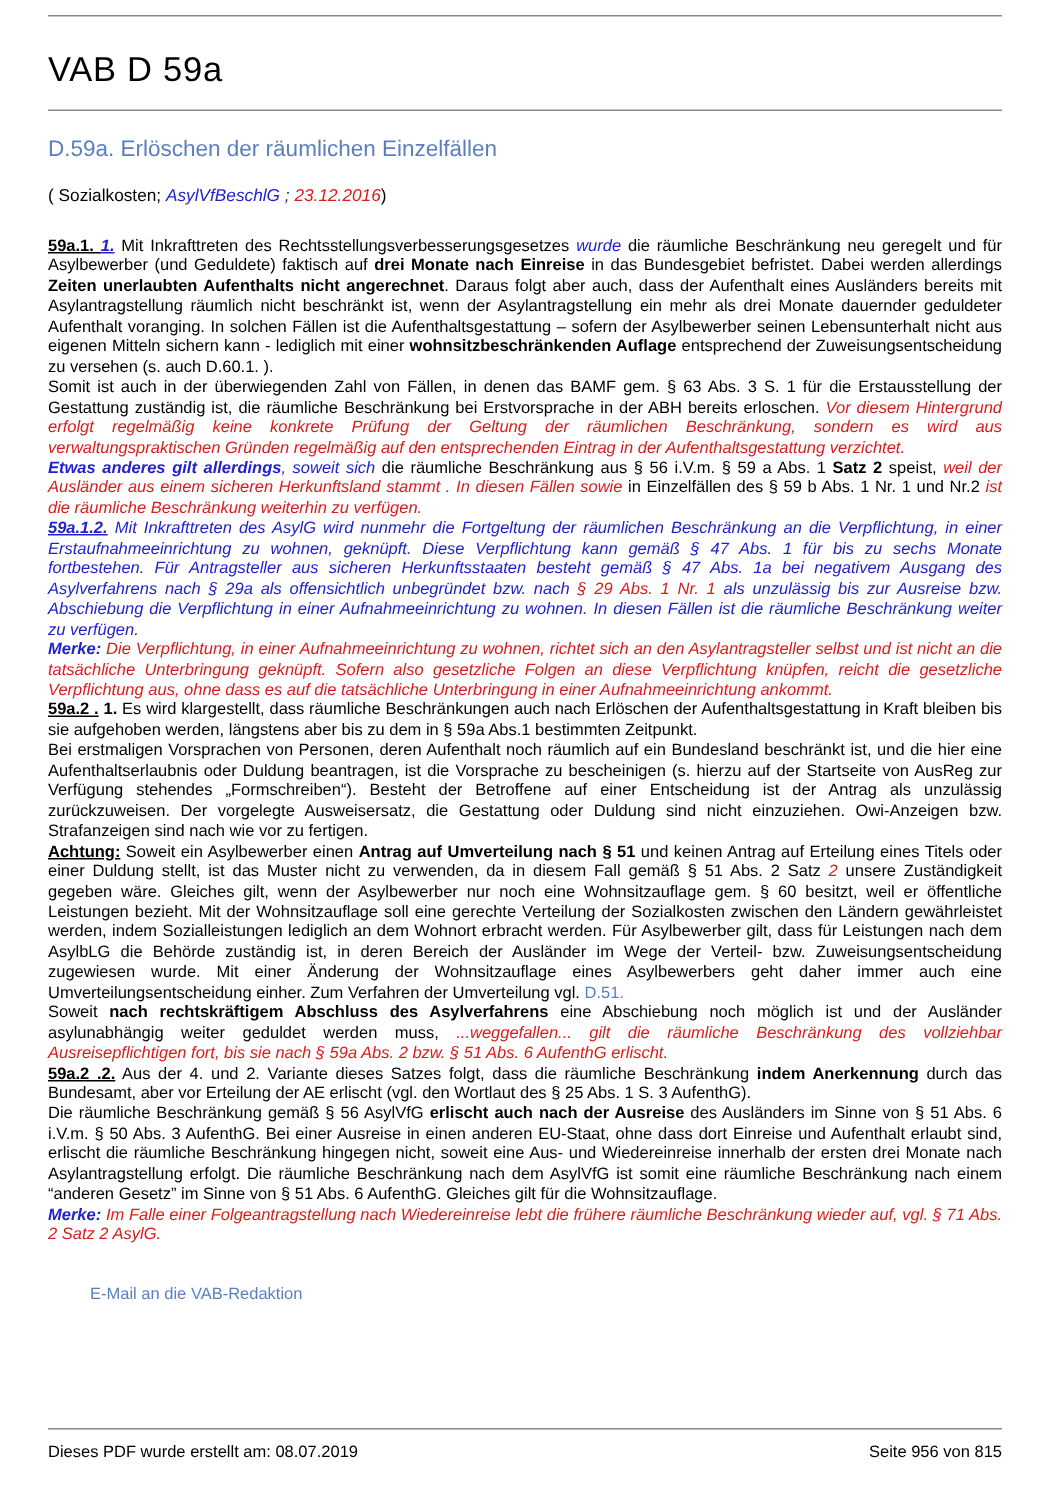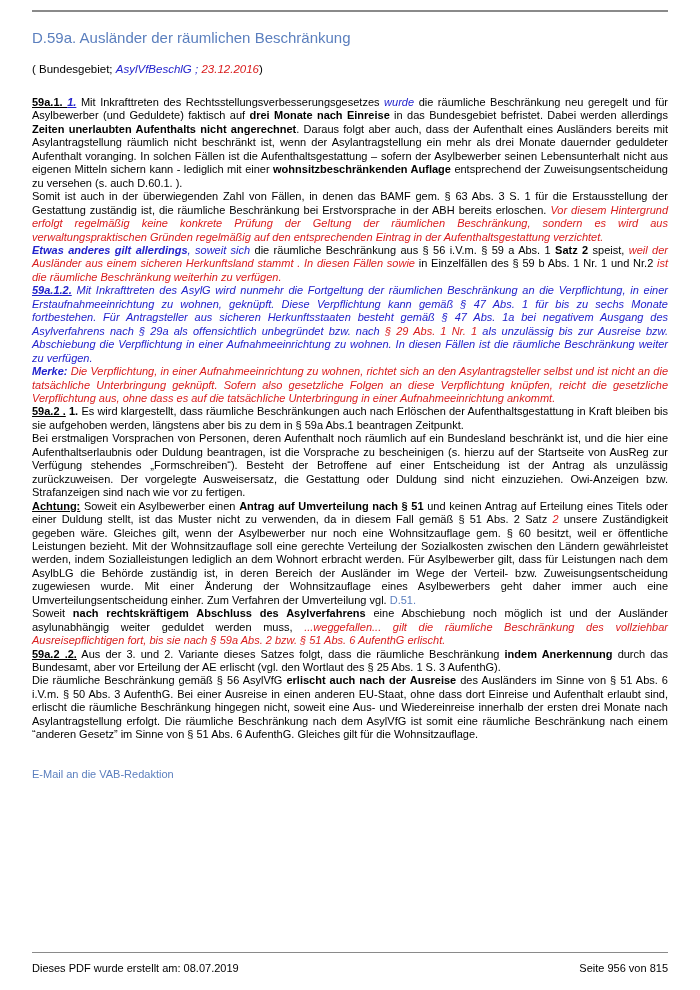--- a/index.html
+++ b/index.html
@@ -60,54 +60,57 @@
   .blue  { color: var(--text-blue, #2222cc); font-style: italic; }
   .red   { color: var(--text-red, #d91c1c); margin-top: 45px; }
   .lblue { color: var(--link-blue, #5b7fbe); }
   .email-link {
     display: inline-block;
     margin-top: 26px;
     font-size: 11px;
     color: var(--link-blue, #5b7fbe);
     text-decoration: none;
     cursor: pointer;
+    margin-left: 28px;
   }
   .footer {
     position: absolute;
     left: 32px;
     right: 32px;
     bottom: 16px;
     border-top: 1px solid var(--divider-gray, #8a8a8a);
     padding-top: 9px;
     display: flex;
     justify-content: space-between;
     font-size: 11px;
     color: #000;
   }
 </style>
 </head>
 <body>
 
 <div class="doc">
   <hr class="rule">
+  <h1 class="page-title">VAB D 59a</h1>
   <hr class="rule">
-  <h2 class="section-heading">D.59a. Ausländer der räumlichen Beschränkung</h2>
-  <p class="subtitle"><span>( Bundesgebiet; </span><span class="i blue">AsylVfBeschlG ;</span><span> </span><span class="i red">23.12.2016</span><span>)</span></p>
+  <h2 class="section-heading">D.59a. Erlöschen der räumlichen Einzelfällen</h2>
+  <p class="subtitle"><span>( Sozialkosten; </span><span class="i blue">AsylVfBeschlG ;</span><span> </span><span class="i red">23.12.2016</span><span>)</span></p>
   <div class="body-text">
       <p class="para"><span class="b u">59a.1. </span><span class="b i u blue">1.</span><span> Mit Inkrafttreten des Rechtsstellungsverbesserungsgesetzes </span><span class="i blue">wurde</span><span> die räumliche Beschränkung neu geregelt und für Asylbewerber (und Geduldete) faktisch auf </span><span class="b">drei Monate nach Einreise</span><span> in das Bundesgebiet befristet. Dabei werden allerdings </span><span class="b">Zeiten unerlaubten Aufenthalts nicht angerechnet</span><span>. Daraus folgt aber auch, dass der Aufenthalt eines Ausländers bereits mit Asylantragstellung räumlich nicht beschränkt ist, wenn der Asylantragstellung ein mehr als drei Monate dauernder geduldeter Aufenthalt voranging. In solchen Fällen ist die Aufenthaltsgestattung – sofern der Asylbewerber seinen Lebensunterhalt nicht aus eigenen Mitteln sichern kann - lediglich mit einer </span><span class="b">wohnsitzbeschränkenden Auflage</span><span> entsprechend der Zuweisungsentscheidung zu versehen (s. auch D.60.1. ).</span></p>
       <p class="para"><span>Somit ist auch in der überwiegenden Zahl von Fällen, in denen das BAMF gem. § 63 Abs. 3 S. 1 für die Erstausstellung der Gestattung zuständig ist, die räumliche Beschränkung bei Erstvorsprache in der ABH bereits erloschen. </span><span class="i red">Vor diesem Hintergrund erfolgt regelmäßig keine konkrete Prüfung der Geltung der räumlichen Beschränkung, sondern es wird aus verwaltungspraktischen Gründen regelmäßig auf den entsprechenden Eintrag in der Aufenthaltsgestattung verzichtet.</span></p>
       <p class="para"><span class="b i blue">Etwas anderes gilt allerdings</span><span class="i blue">, soweit sich</span><span> die räumliche Beschränkung aus § 56 i.V.m. § 59 a Abs. 1 </span><span class="b">Satz 2</span><span> speist, </span><span class="i red">weil der Ausländer aus einem sicheren Herkunftsland stammt . In diesen Fällen sowie</span><span> in Einzelfällen des § 59 b Abs. 1 Nr. 1 und Nr.2 </span><span class="i red">ist die räumliche Beschränkung weiterhin zu verfügen.</span></p>
       <p class="para"><span class="b u blue">59a.1.2.</span><span class="i blue"> Mit Inkrafttreten des AsylG wird nunmehr die Fortgeltung der räumlichen Beschränkung an die Verpflichtung, in einer Erstaufnahmeeinrichtung zu wohnen, geknüpft. Diese Verpflichtung kann gemäß § 47 Abs. 1 für bis zu sechs Monate fortbestehen. Für Antragsteller aus sicheren Herkunftsstaaten besteht gemäß § 47 Abs. 1a bei negativem Ausgang des Asylverfahrens nach § 29a als offensichtlich unbegründet bzw. nach </span><span class="i red">§ 29 Abs. 1 Nr. 1</span><span class="i blue"> als unzulässig bis zur Ausreise bzw. Abschiebung die Verpflichtung in einer Aufnahmeeinrichtung zu wohnen. In diesen Fällen ist die räumliche Beschränkung weiter zu verfügen.</span></p>
       <p class="para"><span class="b blue">Merke</span><span class="b blue">: </span><span class="i red">Die Verpflichtung, in einer Aufnahmeeinrichtung zu wohnen, richtet sich an den Asylantragsteller selbst und ist nicht an die tatsächliche Unterbringung geknüpft. Sofern also gesetzliche Folgen an diese Verpflichtung knüpfen, reicht die gesetzliche Verpflichtung aus, ohne dass es auf die tatsächliche Unterbringung in einer Aufnahmeeinrichtung ankommt.</span></p>
-      <p class="para"><span class="b u">59a.2 .</span><span class="b"> 1.</span><span> Es wird klargestellt, dass räumliche Beschränkungen auch nach Erlöschen der Aufenthaltsgestattung in Kraft bleiben bis sie aufgehoben werden, längstens aber bis zu dem in § 59a Abs.1 beantragen Zeitpunkt.</span></p>
+      <p class="para"><span class="b u">59a.2 .</span><span class="b"> 1.</span><span> Es wird klargestellt, dass räumliche Beschränkungen auch nach Erlöschen der Aufenthaltsgestattung in Kraft bleiben bis sie aufgehoben werden, längstens aber bis zu dem in § 59a Abs.1 bestimmten Zeitpunkt.</span></p>
       <p class="para"><span>Bei erstmaligen Vorsprachen von Personen, deren Aufenthalt noch räumlich auf ein Bundesland beschränkt ist, und die hier eine Aufenthaltserlaubnis oder Duldung beantragen, ist die Vorsprache zu bescheinigen (s. hierzu auf der Startseite von AusReg zur Verfügung stehendes „Formschreiben“). Besteht der Betroffene auf einer Entscheidung ist der Antrag als unzulässig zurückzuweisen. Der vorgelegte Ausweisersatz, die Gestattung oder Duldung sind nicht einzuziehen. Owi-Anzeigen bzw. Strafanzeigen sind nach wie vor zu fertigen.</span></p>
       <p class="para"><span class="b u">Achtung:</span><span> Soweit ein Asylbewerber einen </span><span class="b">Antrag auf Umverteilung nach § 51</span><span> und keinen Antrag auf Erteilung eines Titels oder einer Duldung stellt, ist das Muster nicht zu verwenden, da in diesem Fall gemäß § 51 Abs. 2 Satz </span><span class="i red">2</span><span> unsere Zuständigkeit gegeben wäre. Gleiches gilt, wenn der Asylbewerber nur noch eine Wohnsitzauflage gem. § 60 besitzt, weil er öffentliche Leistungen bezieht. Mit der Wohnsitzauflage soll eine gerechte Verteilung der Sozialkosten zwischen den Ländern gewährleistet werden, indem Sozialleistungen lediglich an dem Wohnort erbracht werden. Für Asylbewerber gilt, dass für Leistungen nach dem AsylbLG die Behörde zuständig ist, in deren Bereich der Ausländer im Wege der Verteil- bzw. Zuweisungsentscheidung zugewiesen wurde. Mit einer Änderung der Wohnsitzauflage eines Asylbewerbers geht daher immer auch eine Umverteilungsentscheidung einher. Zum Verfahren der Umverteilung vgl. </span><span class="lblue">D.51.</span></p>
       <p class="para"><span>Soweit </span><span class="b">nach rechtskräftigem Abschluss des Asylverfahrens</span><span> eine Abschiebung noch möglich ist und der Ausländer asylunabhängig weiter geduldet werden muss, </span><span class="i red">...weggefallen... gilt die räumliche Beschränkung des vollziehbar Ausreisepflichtigen fort, bis sie nach § 59a Abs. 2 bzw. § 51 Abs. 6 AufenthG erlischt.</span></p>
-      <p class="para"><span class="b u">59a.2 .2.</span><span> Aus der 3. und 2. Variante dieses Satzes folgt, dass die räumliche Beschränkung </span><span class="b">indem Anerkennung</span><span> durch das Bundesamt, aber vor Erteilung der AE erlischt (vgl. den Wortlaut des § 25 Abs. 1 S. 3 AufenthG).</span></p>
+      <p class="para"><span class="b u">59a.2 .2.</span><span> Aus der 4. und 2. Variante dieses Satzes folgt, dass die räumliche Beschränkung </span><span class="b">indem Anerkennung</span><span> durch das Bundesamt, aber vor Erteilung der AE erlischt (vgl. den Wortlaut des § 25 Abs. 1 S. 3 AufenthG).</span></p>
       <p class="para"><span>Die räumliche Beschränkung gemäß § 56 AsylVfG </span><span class="b">erlischt auch nach der Ausreise</span><span> des Ausländers im Sinne von § 51 Abs. 6 i.V.m. § 50 Abs. 3 AufenthG. Bei einer Ausreise in einen anderen EU-Staat, ohne dass dort Einreise und Aufenthalt erlaubt sind, erlischt die räumliche Beschränkung hingegen nicht, soweit eine Aus- und Wiedereinreise innerhalb der ersten drei Monate nach Asylantragstellung erfolgt. Die räumliche Beschränkung nach dem AsylVfG ist somit eine räumliche Beschränkung nach einem “anderen Gesetz” im Sinne von § 51 Abs. 6 AufenthG. Gleiches gilt für die Wohnsitzauflage.</span></p>
+      <p class="para"><span class="b blue">Merke</span><span class="b blue">: </span><span class="i red">Im Falle einer Folgeantragstellung nach Wiedereinreise lebt die frühere räumliche Beschränkung wieder auf, vgl. § 71 Abs. 2 Satz 2 AsylG.</span></p>
     </div>
   <a class="email-link" href="#">E-Mail an die VAB-Redaktion</a>
 </div>
 
 <div class="footer">
   <span>Dieses PDF wurde erstellt am: 08.07.2019</span>
   <span>Seite 956 von 815</span>
 </div>
 
 </body></html>

